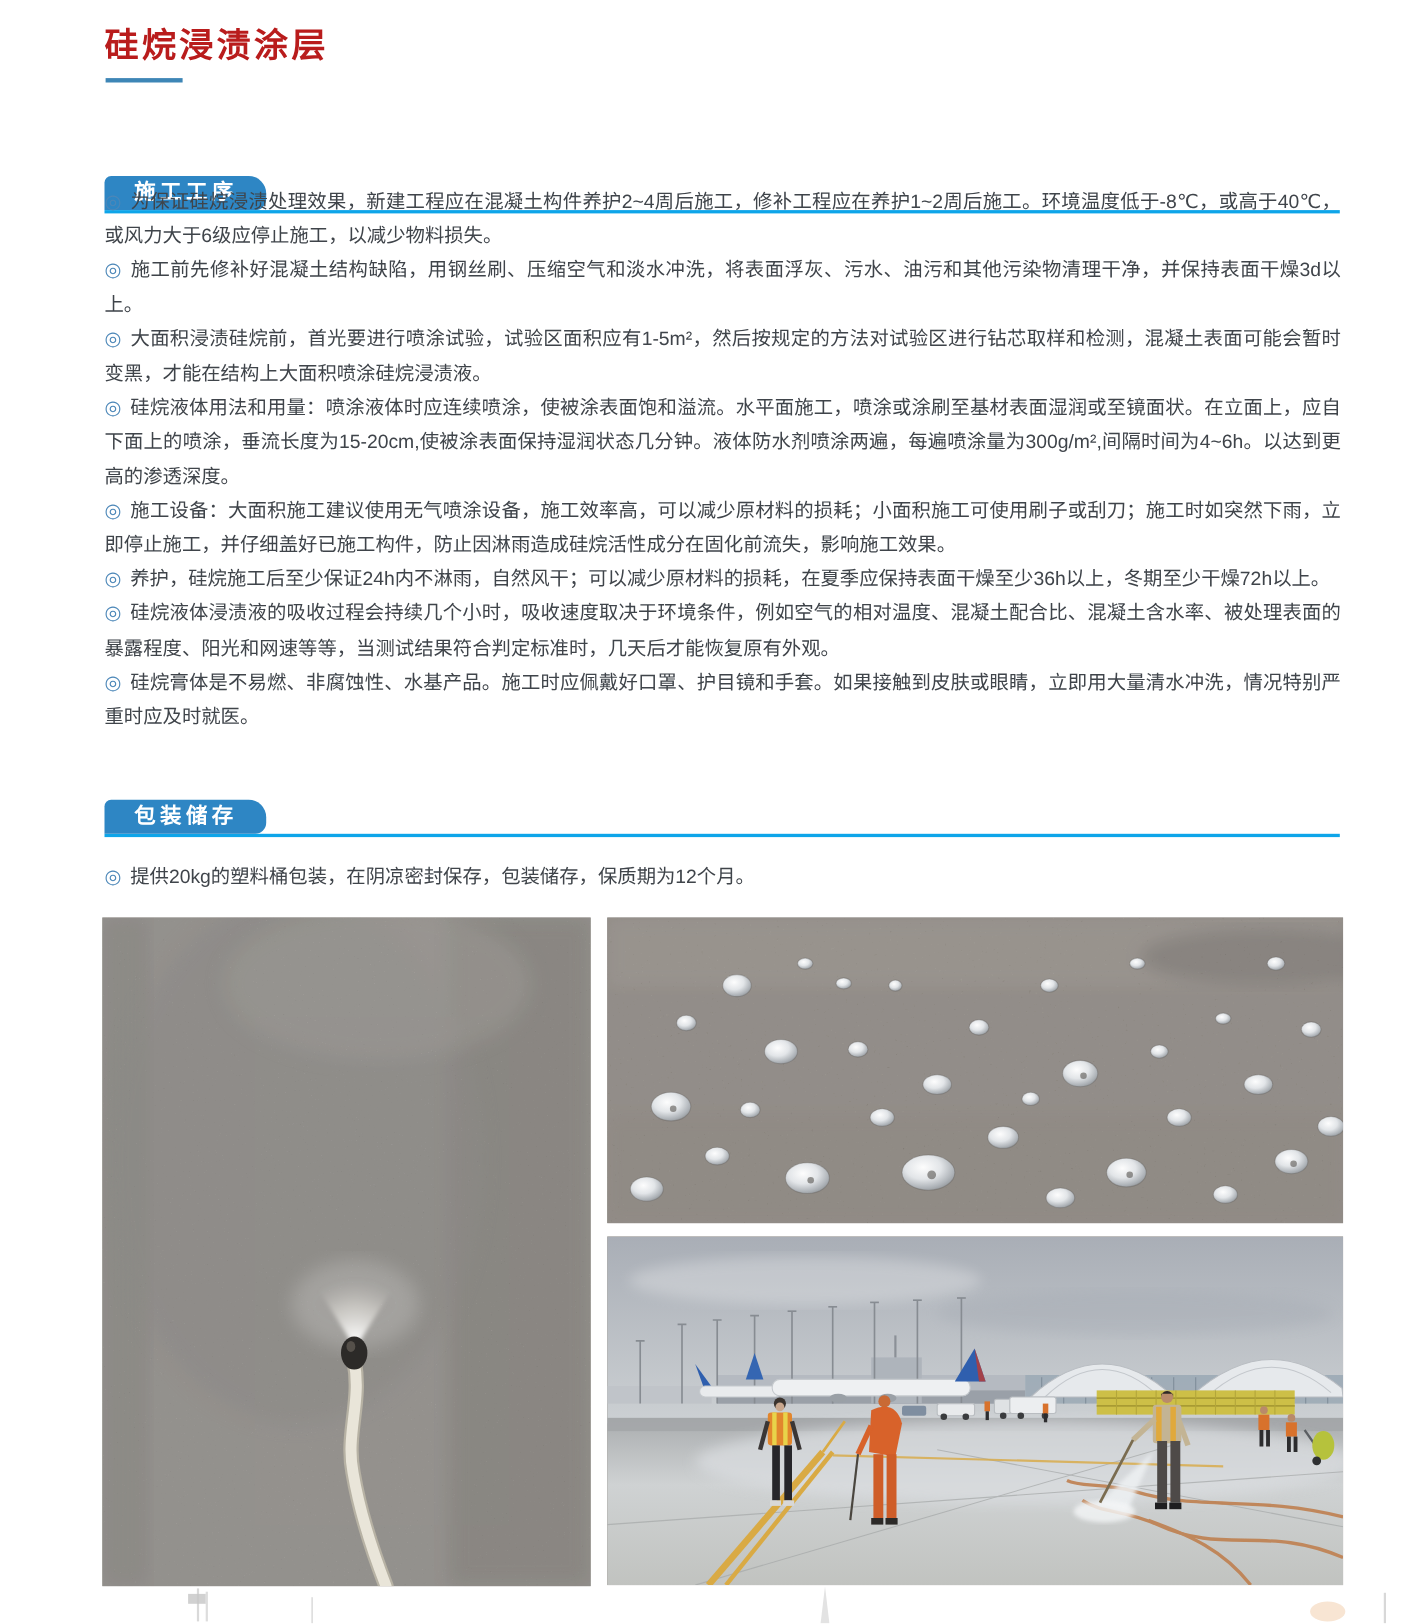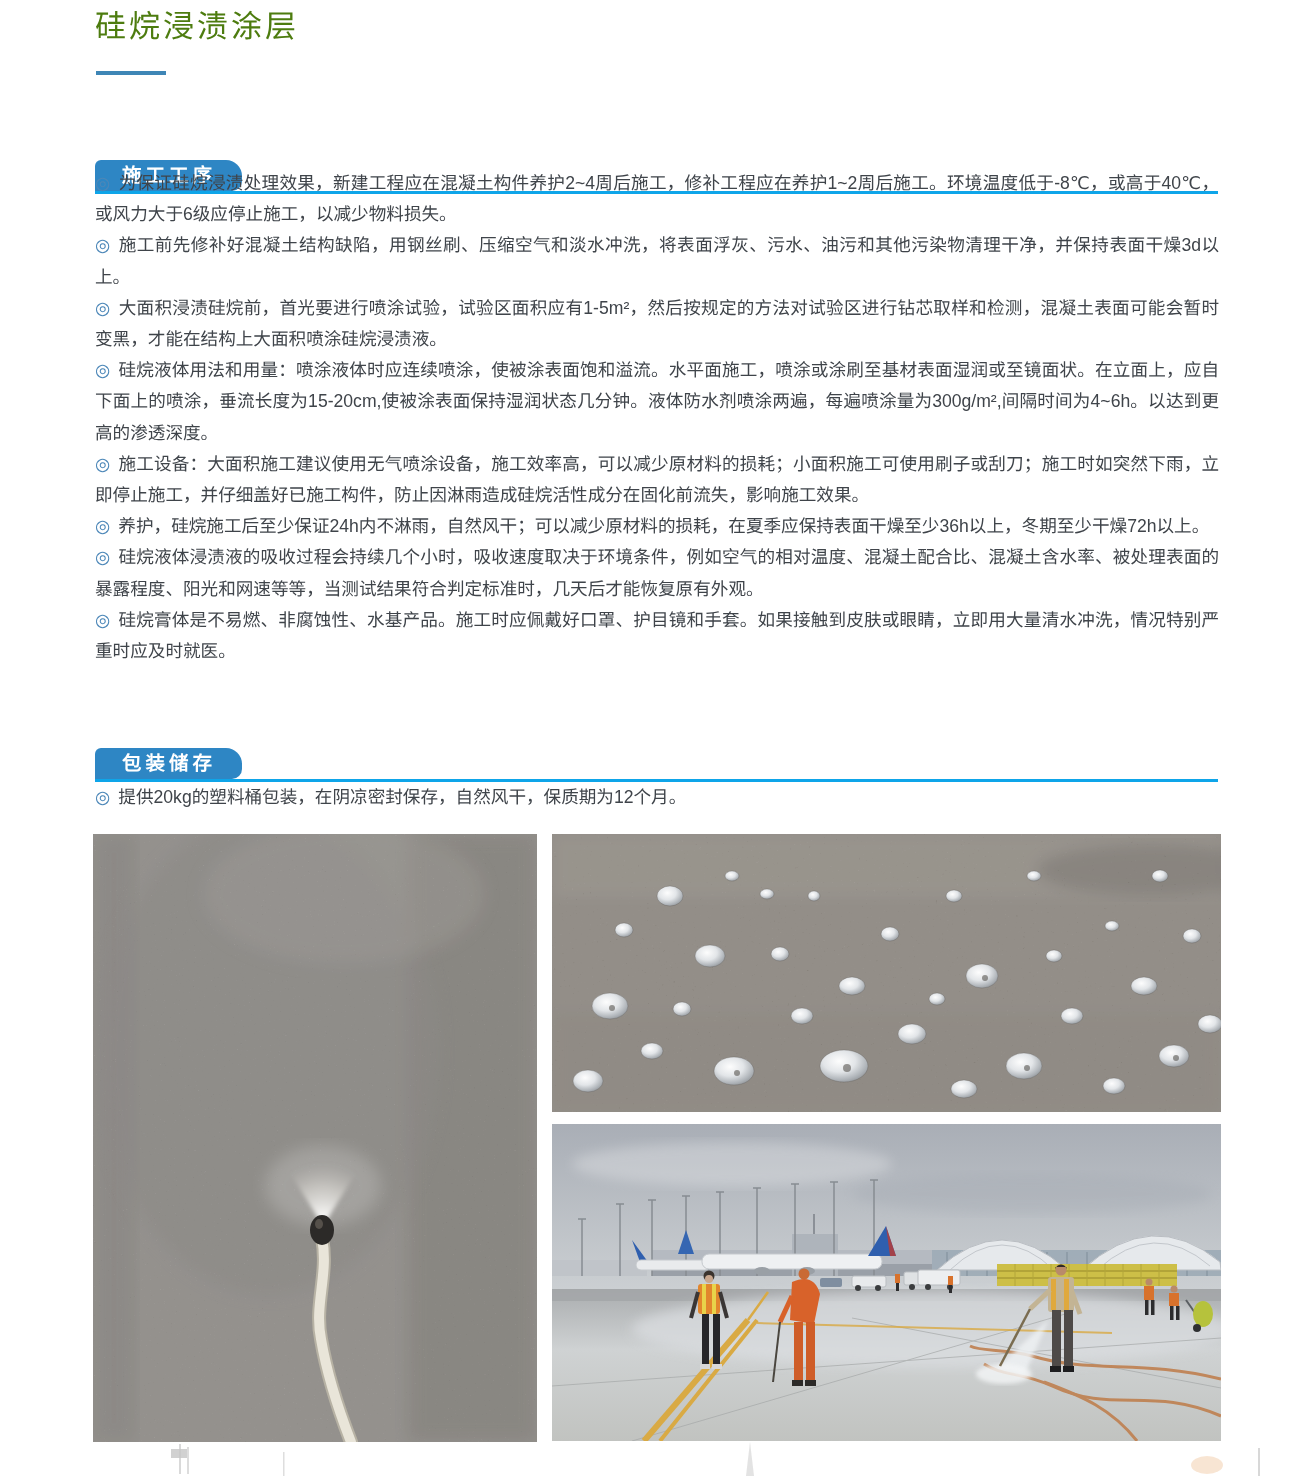--- a/index.html
+++ b/index.html
@@ -1,22 +1,22 @@
 <!DOCTYPE html>
 <html lang="zh-CN"><head>
 <meta charset="utf-8">
 <style>
   html,body{margin:0;padding:0;background:#ffffff;}
   body{width:1290px;height:1476px;overflow:hidden;font-family:"Liberation Sans","DejaVu Sans",sans-serif;}
   .doc{position:relative;width:1290px;height:1476px;background:#ffffff;}
-  .page-title{position:absolute;left:95px;top:1px;margin:0;font-size:31px;font-weight:normal;color:#4d7c0f;letter-spacing:3px;}
+  .page-title{position:absolute;left:95px;top:16px;margin:0;font-size:31px;font-weight:bold;color:#b91c1c;letter-spacing:3px;}
   .title-rule{position:absolute;left:96px;top:71px;width:70px;height:4px;background:#3e86b6;}
   .sec{position:absolute;left:95px;width:1123px;border-bottom:3px solid #0ea5e9;height:31px;margin-top:28px;}
   .sec1{top:132px;}
-  .sec2{top:720px;text-decoration:underline;}
+  .sec2{top:699px;text-decoration:underline;}
   .sec-tab{display:inline-block;background:#2e86c4;color:#ffffff;font-size:19.5px;font-weight:bold;letter-spacing:4px;line-height:31px;padding:0 26px 0 27px;border-radius:6px 16px 10px 0;vertical-align:bottom;}
   .bullets{position:absolute;left:95px;width:1124px;text-align:justify;font-size:17.6px;line-height:31.2px;color:#3f444a;}
   .bullets1{top:168px;}
   .bullets2{top:782px;}
   .bullets p{margin:0;}
   .mk{color:#4c87b8;margin-right:8px;}
   .photo{position:absolute;margin:0;padding:0;overflow:hidden;background:#9a9792;}
   .photo svg{display:block;width:100%;height:100%;}
   #photo-left{left:93px;top:834px;width:444px;height:608px;}
   #photo-tr{left:552px;top:834px;width:669px;height:278px;}
@@ -44,21 +44,21 @@
     <p><span class="mk">◎</span><span>养护，硅烷施工后至少保证24h内不淋雨，自然风干；可以减少原材料的损耗，在夏季应保持表面干燥至少36h以上，冬期至少干燥72h以上。</span></p>
     <p><span class="mk">◎</span><span>硅烷液体浸渍液的吸收过程会持续几个小时，吸收速度取决于环境条件，例如空气的相对温度、混凝土配合比、混凝土含水率、被处理表面的暴露程度、阳光和网速等等，当测试结果符合判定标准时，几天后才能恢复原有外观。</span></p>
     <p><span class="mk">◎</span><span>硅烷膏体是不易燃、非腐蚀性、水基产品。施工时应佩戴好口罩、护目镜和手套。如果接触到皮肤或眼睛，立即用大量清水冲洗，情况特别严重时应及时就医。</span></p>
   </div>
 
   <div class="sec sec2">
     <span class="sec-tab">包装储存</span>
   </div>
 
   <div class="bullets bullets2">
-    <p><span class="mk">◎</span><span>提供20kg的塑料桶包装，在阴凉密封保存，自然风干，保质期为12个月。</span></p>
+    <p><span class="mk">◎</span><span>提供20kg的塑料桶包装，在阴凉密封保存，包装储存，保质期为12个月。</span></p>
   </div>
 
   <figure class="photo" id="photo-left" aria-label="silane-spraying-on-concrete-wall">
     <svg viewBox="0 0 444 608" preserveAspectRatio="none">
       <defs>
         <filter id="nzDark" x="0" y="0" width="100%" height="100%">
           <feTurbulence type="fractalNoise" baseFrequency="0.8" numOctaves="3" stitchTiles="stitch"></feTurbulence>
           <feColorMatrix type="matrix" values="0 0 0 0 0  0 0 0 0 0  0 0 0 0 0  0.9 0.9 0.9 0 0"></feColorMatrix>
         </filter>
         <filter id="nzLight" x="0" y="0" width="100%" height="100%">

